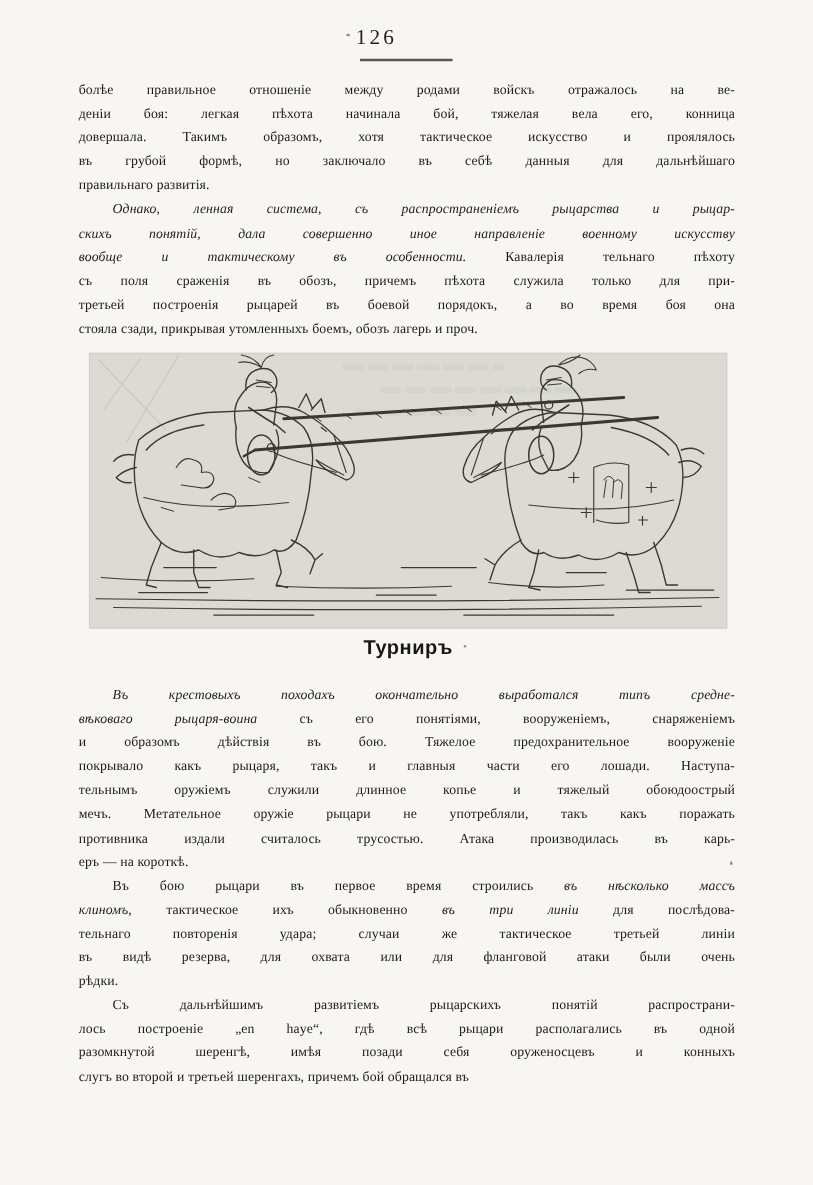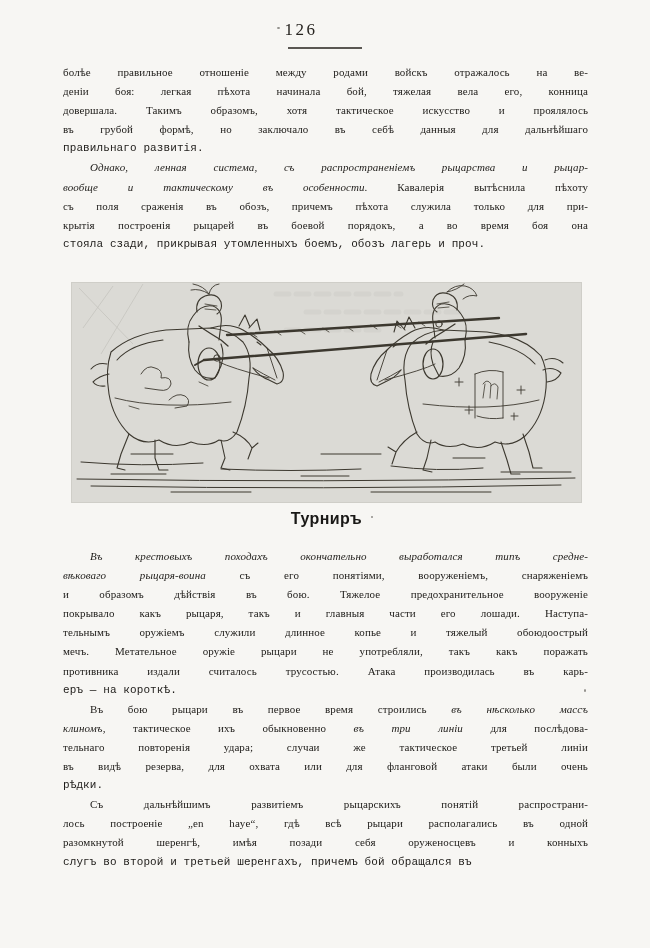--- a/index.html
+++ b/index.html
@@ -17,21 +17,21 @@
     position:absolute; top:47px; left:288px; width:74px; height:1.5px;
     background:#5a5752;
   }
   .text-col {
     position:absolute; left:63px; width:525px;
     font-size:11px; line-height:19.1px; letter-spacing:0.1px;
   }
   #text-top { top:63px; }
   #text-bottom { top:547px; }
   .line { text-align:justify; text-align-last:justify; }
-  .line.last { text-align-last:left;font-family:Liberation Mono, monospace; }
+  .line.last { text-align-last:left; }
   .line.indent { text-indent:27px; }
   .it { font-style:italic; }
   .figure { position:absolute; left:71px; top:282px; width:511px; }
   .figure svg { display:block; }
   .caption {
     text-align:center; margin-top:7px; color:#191816;
     font-family:"Liberation Sans","DejaVu Sans",sans-serif;
     font-weight:bold; font-size:16px; letter-spacing:0.4px;
   }
   .speck { position:absolute; background:#8f8d88; border-radius:50%; }
@@ -48,23 +48,24 @@
 <div class="text-col" id="text-top">
     <div>
       <div class="line"><span>болѣе правильное отношеніе между родами войскъ отражалось на ве-</span></div>
       <div class="line"><span>деніи боя: легкая пѣхота начинала бой, тяжелая вела его, конница</span></div>
       <div class="line"><span>довершала. Такимъ образомъ, хотя тактическое искусство и проялялось</span></div>
       <div class="line"><span>въ грубой формѣ, но заключало въ себѣ данныя для дальнѣйшаго</span></div>
       <div class="line last"><span>правильнаго развитія.</span></div>
     </div>
     <div>
       <div class="line indent"><span class="it">Однако, ленная система, съ распространеніемъ рыцарства и рыцар-</span></div>
-      <div class="line"><span class="it">вообще и тактическому въ особенности.</span><span> Кавалерія вытѣснила пѣхоту</span></div>
+      <div class="line"><span class="it">скихъ понятій, дала совершенно иное направленіе военному искусству</span></div>
+      <div class="line"><span class="it">вообще и тактическому въ особенности.</span><span> Кавалерія тельнаго пѣхоту</span></div>
       <div class="line"><span>съ поля сраженія въ обозъ, причемъ пѣхота служила только для при-</span></div>
-      <div class="line"><span>крытія построенія рыцарей въ боевой порядокъ, а во время боя она</span></div>
+      <div class="line"><span>третьей построенія рыцарей въ боевой порядокъ, а во время боя она</span></div>
       <div class="line last"><span>стояла сзади, прикрывая утомленныхъ боемъ, обозъ лагерь и проч.</span></div>
     </div>
   </div>
 
 <div class="figure">
   <svg width="511" height="221" viewBox="0 0 511 221" xmlns="http://www.w3.org/2000/svg">
     <rect x="0" y="0" width="511" height="221" fill="#dbdad5"></rect>
     <rect x="0.5" y="0.5" width="510" height="220" fill="none" stroke="#cfcec8" stroke-width="1"></rect>
 
     <g stroke="#c8c7c1" stroke-width="1" fill="none" opacity="0.9">

